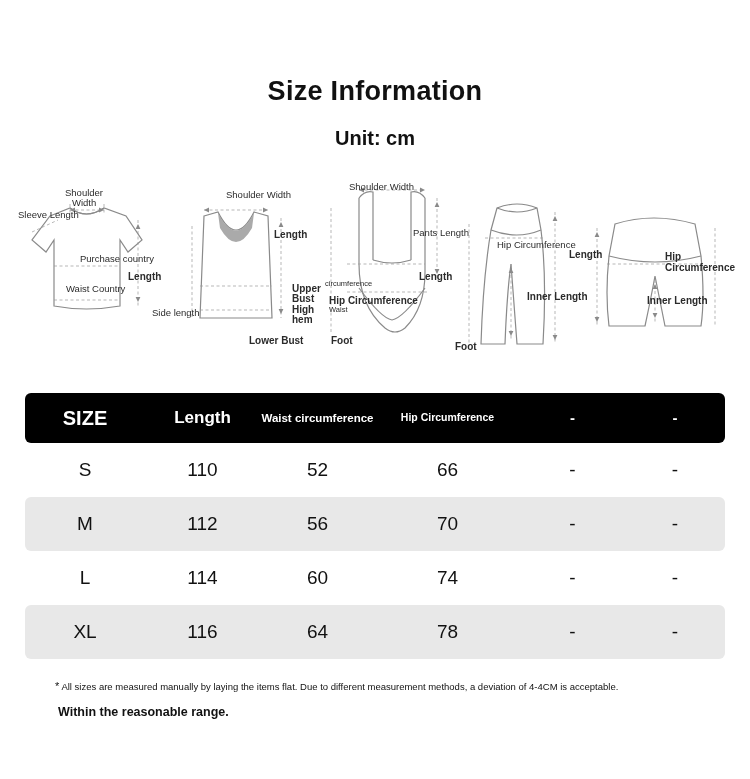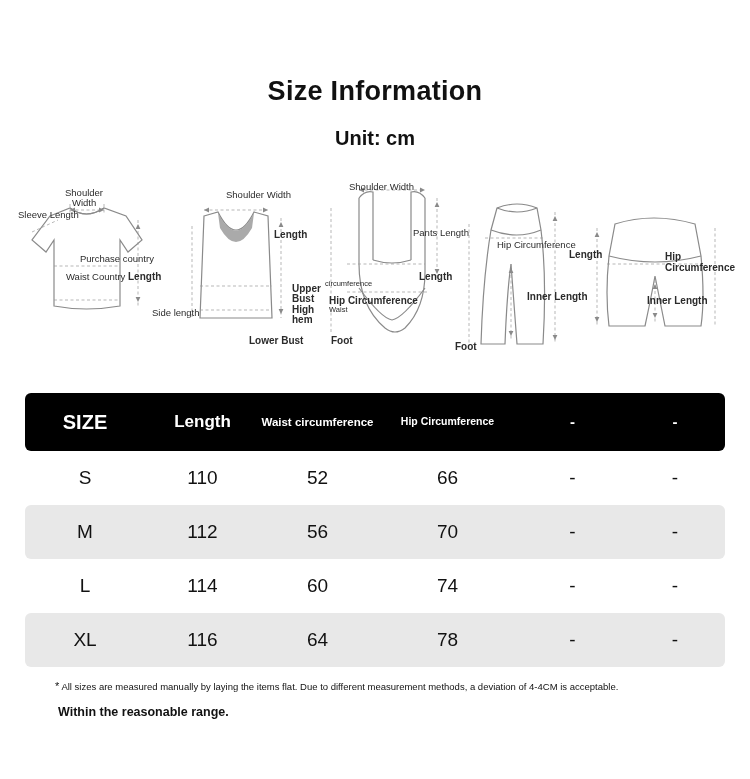--- a/index.html
+++ b/index.html
@@ -80,21 +80,21 @@
     top: 393px;
     left: 25px;
     width: 700px;
   }
   .row {
     display: flex;
     align-items: center;
     height: 54px;
   }
   .row.head {
-    height: 58px;
+    height: 50px;
     background: #000000;
     color: #ffffff;
     border-radius: 6px;
   }
   .row.alt {
     background: #e8e8e8;
     border-radius: 6px;
   }
   .cell {
     text-align: center;
@@ -170,21 +170,21 @@
           <polygon points="96,42 91,39.5 91,44.5"></polygon>
           <polygon points="130,56 127.6,61 132.4,61"></polygon>
           <polygon points="130,134 127.6,129 132.4,129"></polygon>
         </g>
       </svg>
       <div class="lbl" style="left:57px; top:20px;">Shoulder</div>
       <div class="lbl" style="left:64px; top:30px;">Width</div>
       <div class="lbl" style="left:10px; top:42px;">Sleeve Length</div>
       <div class="lbl" style="left:72px; top:86px;">Purchase country</div>
       <div class="lbl b" style="left:120px; top:104px;">Length</div>
-      <div class="lbl" style="left:58px; top:104px;">Waist Country</div>
+      <div class="lbl" style="left:58px; top:116px;">Waist Country</div>
     </div>
 
     <div class="diagram d2">
       <svg width="155" height="200" viewBox="0 0 155 200">
         <g fill="none" stroke="#8a8a8a" stroke-width="1.2">
           <path d="M26 48 L40 44 Q58 80 76 44 L90 48 L94 150 L22 150 Z"></path>
         </g>
         <path d="M40 45 Q58 80 76 45 L74 60 Q58 88 42 60 Z" fill="#9b9b9b" stroke="none" opacity="0.85"></path>
         <g fill="none" stroke="#9a9a9a" stroke-width="0.7" stroke-dasharray="3,2.5">
           <line x1="26" y1="42" x2="90" y2="42"></line>

